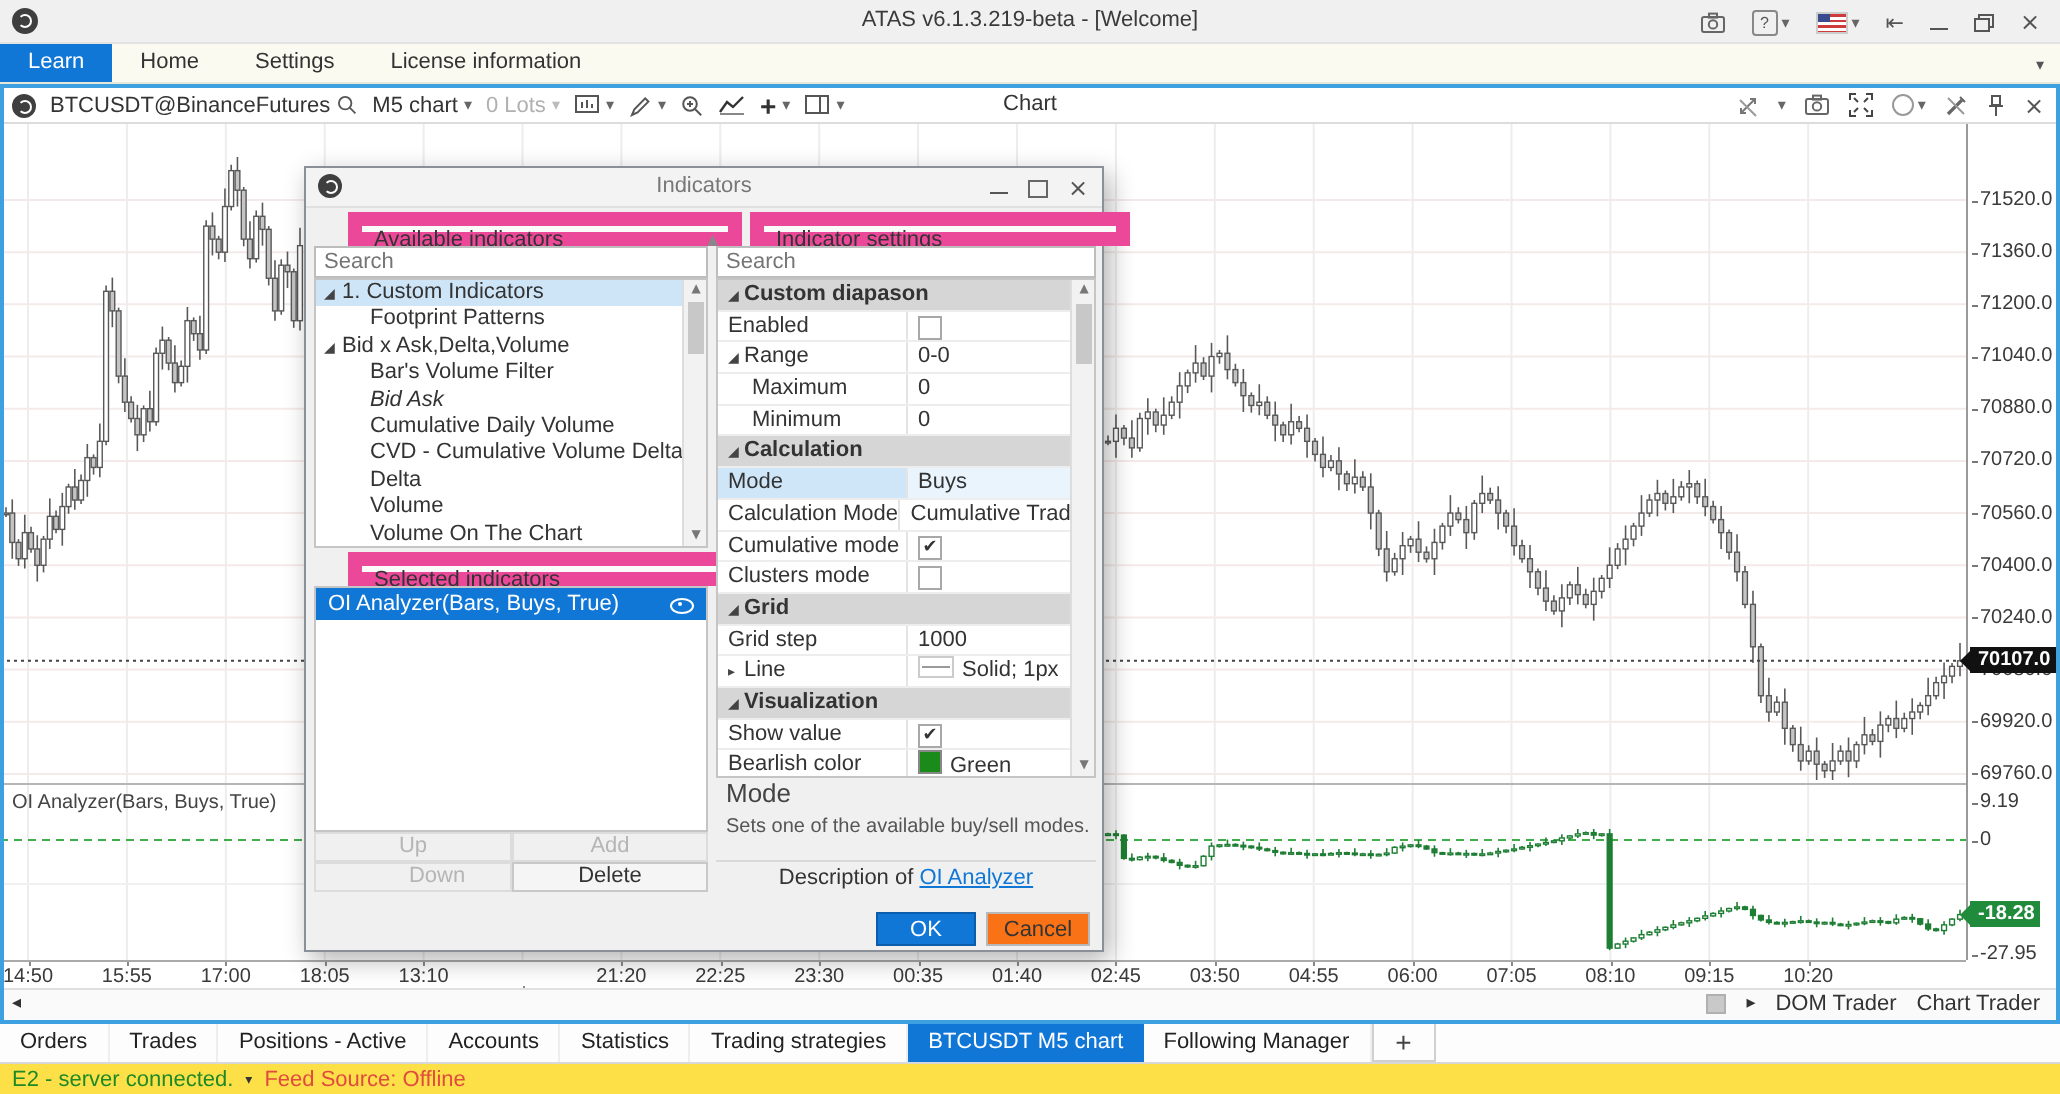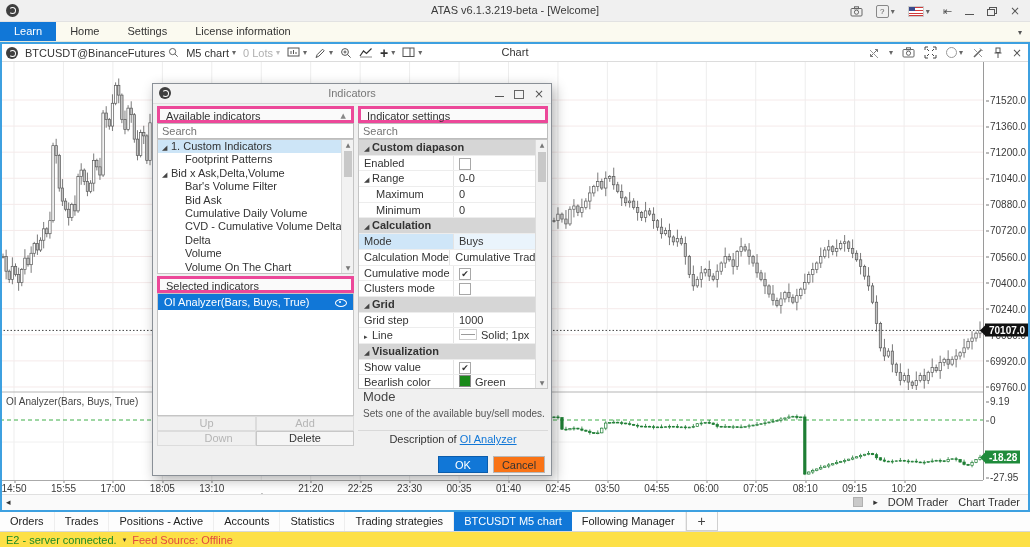--- a/index.html
+++ b/index.html
@@ -70,21 +70,21 @@
   #server-status{color:#1d8a27;}
   #feed-status{color:#e04a3f;}
   
   #dialog{left:152px;top:83px;width:400px;height:393px;background:#f0f0f0;border:1px solid #8a9097;box-shadow:3px 4px 12px rgba(0,0,0,.3);box-sizing:border-box;z-index:50;}
   #dialog .d-abs{position:absolute;}
   #dlg-title{left:0;top:0;width:398px;height:20px;background:#f3f3f3;border-bottom:1px solid #e0e0e0;box-sizing:border-box;}
   #dlg-title .t{position:absolute;left:0;right:0;top:3px;text-align:center;color:#777;}
   #dlg-title .logo{position:absolute;left:6px;top:3px;}
   #dlg-btns{position:absolute;right:7px;top:2px;display:flex;gap:10px;align-items:center;height:16px;color:#666;}
   .dlg-sq{display:inline-block;width:8px;height:7px;border:1px solid #666;}
-  .panel-hd{background:#fafafa;border:3px solid #ec4899;box-sizing:border-box;line-height:15px;padding-left:6px;color:#333;}
+  .panel-hd{background:#fafafa;border:7px solid #ec4899;box-sizing:border-box;line-height:15px;padding-left:6px;color:#333;margin-left:17px;}
   .panel-hd .car{float:right;margin-right:5px;font-size:7px;color:#888;}
   .search{border:1px solid #bdbdbd;background:#fff;box-sizing:border-box;font:inherit;color:#999;padding:1px 4px;width:100%;height:16px;}
   .listbox{background:#fff;border:1px solid #c5c5c5;box-sizing:border-box;overflow:hidden;}
   .tree-row{height:13.4px;line-height:13.4px;white-space:nowrap;color:#333;padding-left:4px;}
   .tree-row .exp{display:inline-block;width:9px;font-size:7px;color:#444;}
   .tree-row.sel{background:#cde5f7;}
   .sel-item{height:16px;line-height:16px;background:#1177d7;color:#fff;padding-left:6px;position:relative;}
   .eye{position:absolute;right:6px;top:5px;width:10px;height:6px;border:1px solid #fff;border-radius:50%;}
   .eye::after{content:"";position:absolute;left:3px;top:1px;width:2px;height:2px;background:#fff;border-radius:50%;}
   .vscroll{position:absolute;right:0;top:0;width:12px;background:#f2f2f2;border-left:1px solid #ddd;box-sizing:border-box;}
@@ -929,21 +929,21 @@
 
     <div class="d-abs panel-hd" style="left:4px;top:22px;width:197px;height:17px;">
       <span>Available indicators</span><span class="car glyph">▲</span>
     </div>
     <input class="d-abs search" style="left: 4px; top: 39px; width: 197px;" placeholder="Search">
     <div class="d-abs listbox" style="left:4px;top:55px;width:197px;height:135px;" id="tree-list">
         <div class="tree-row sel" style="padding-left: 4px;"><span class="exp glyph">◢</span><span>1. Custom Indicators</span></div>
         <div class="tree-row" style="padding-left: 18px;"><span class="exp glyph"></span><span>Footprint Patterns</span></div>
         <div class="tree-row" style="padding-left: 4px;"><span class="exp glyph">◢</span><span>Bid x Ask,Delta,Volume</span></div>
         <div class="tree-row" style="padding-left: 18px;"><span class="exp glyph"></span><span>Bar's Volume Filter</span></div>
-        <div class="tree-row" style="padding-left: 18px;"><span class="exp glyph"></span><span>Bid Ask</span></div>
+        <div class="tree-row" style="padding-left: 18px; font-style: italic;"><span class="exp glyph"></span><span>Bid Ask</span></div>
         <div class="tree-row" style="padding-left: 18px;"><span class="exp glyph"></span><span>Cumulative Daily Volume</span></div>
         <div class="tree-row" style="padding-left: 18px;"><span class="exp glyph"></span><span>CVD - Cumulative Volume Delta</span></div>
         <div class="tree-row" style="padding-left: 18px;"><span class="exp glyph"></span><span>Delta</span></div>
         <div class="tree-row" style="padding-left: 18px;"><span class="exp glyph"></span><span>Volume</span></div>
         <div class="tree-row" style="padding-left: 18px;"><span class="exp glyph"></span><span>Volume On The Chart</span></div>
         <div class="vscroll" style="height: 133px;">
           <div class="vs-ar glyph" style="top:0;">▲</div>
           <div class="vs-ar glyph" style="bottom:0;">▼</div>
           <div class="vs-th" style="top:11px;height:26px;"></div>
         </div>

